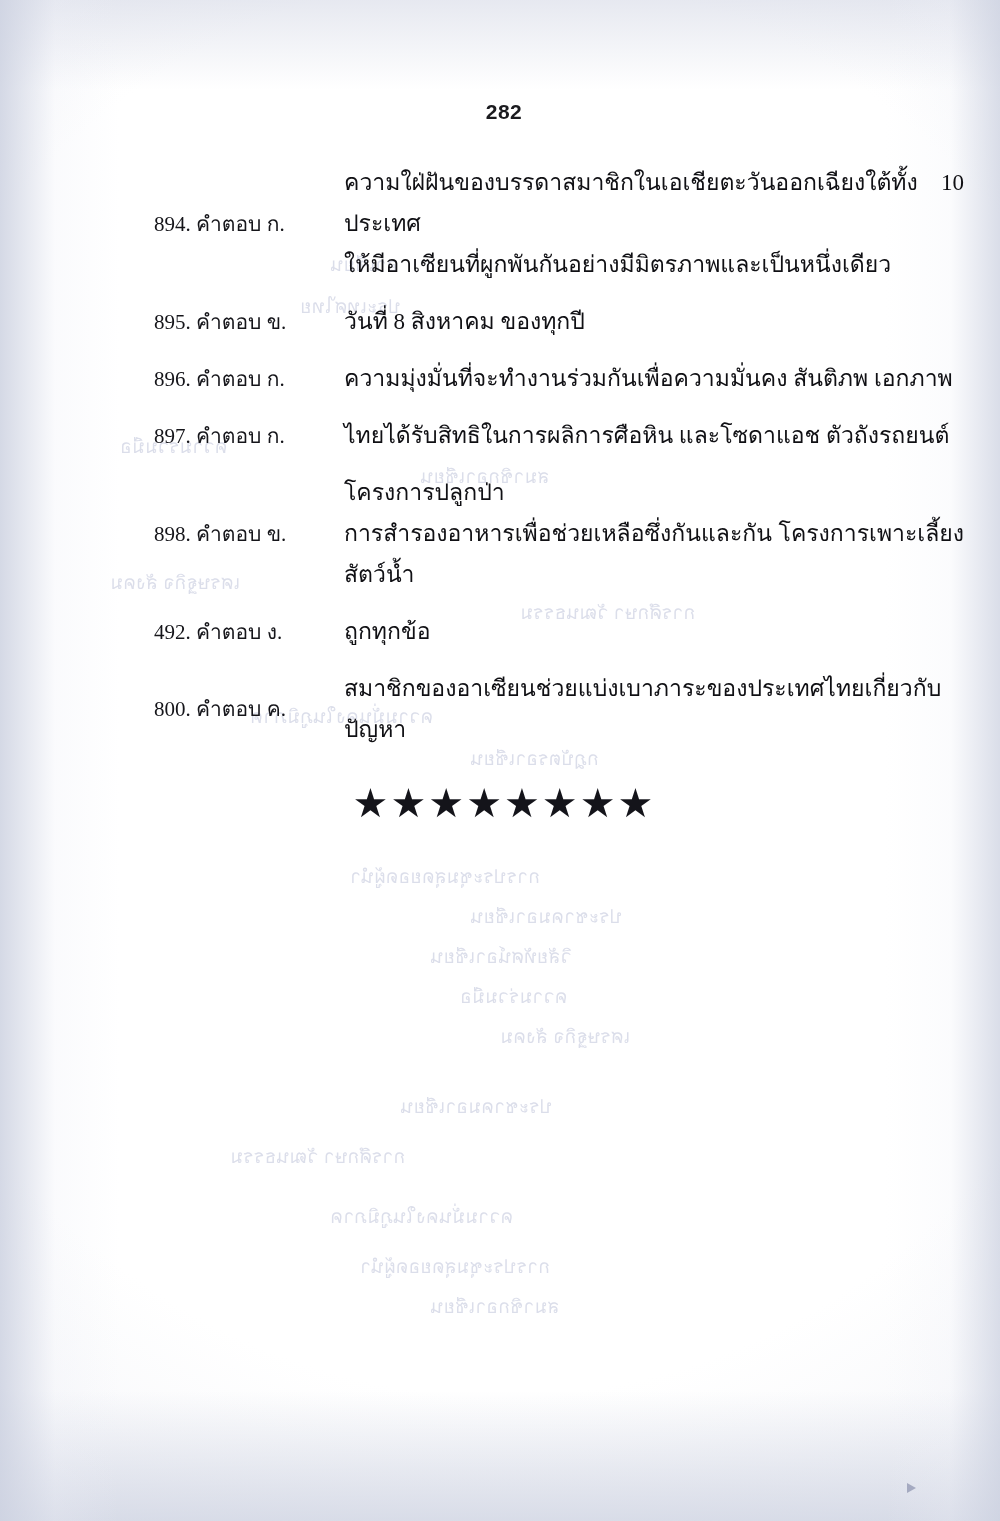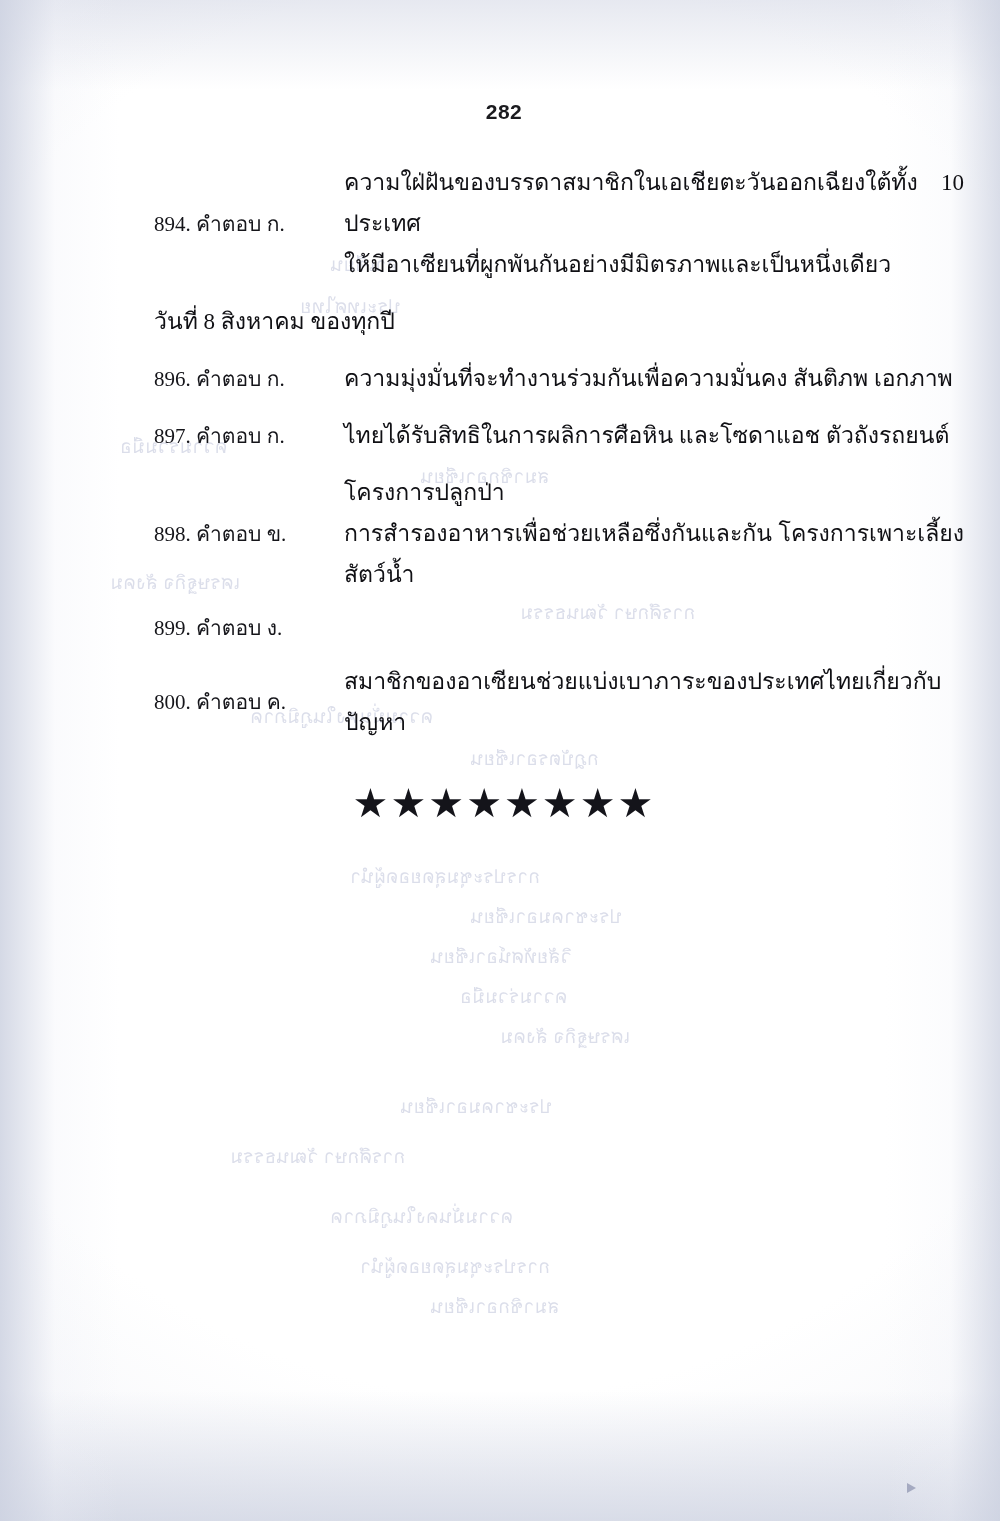--- a/index.html
+++ b/index.html
@@ -157,20 +157,21 @@
 
     <div class="row">
       <div class="label">894. คำตอบ ก.</div>
       <div class="text">
         <span class="ln">ความใฝ่ฝันของบรรดาสมาชิกในเอเชียตะวันออกเฉียงใต้ทั้ง 10 ประเทศ</span>
         <span class="ln">ให้มีอาเซียนที่ผูกพันกันอย่างมีมิตรภาพและเป็นหนึ่งเดียว</span>
       </div>
     </div>
 
     <div class="row">
+      <div class="label">895. คำตอบ ข.</div>
       <div class="text">
         <span class="ln">วันที่  8  สิงหาคม  ของทุกปี</span>
       </div>
     </div>
 
     <div class="row">
       <div class="label">896. คำตอบ ก.</div>
       <div class="text">
         <span class="ln">ความมุ่งมั่นที่จะทำงานร่วมกันเพื่อความมั่นคง  สันติภพ  เอกภาพ</span>
       </div>
@@ -185,21 +186,24 @@
 
     <div class="row">
       <div class="label">898. คำตอบ ข.</div>
       <div class="text">
         <span class="ln">โครงการปลูกป่า</span>
         <span class="ln">การสำรองอาหารเพื่อช่วยเหลือซึ่งกันและกัน โครงการเพาะเลี้ยงสัตว์น้ำ</span>
       </div>
     </div>
 
     <div class="row">
-      <div class="label">899. คำตอบ ง.</div>
+      <div class="label">492. คำตอบ ง.</div>
+      <div class="text">
+        <span class="ln">ถูกทุกข้อ</span>
+      </div>
     </div>
 
     <div class="row">
       <div class="label">800. คำตอบ ค.</div>
       <div class="text">
         <span class="ln">สมาชิกของอาเซียนช่วยแบ่งเบาภาระของประเทศไทยเกี่ยวกับปัญหา</span>
       </div>
     </div>
 
   </div>

